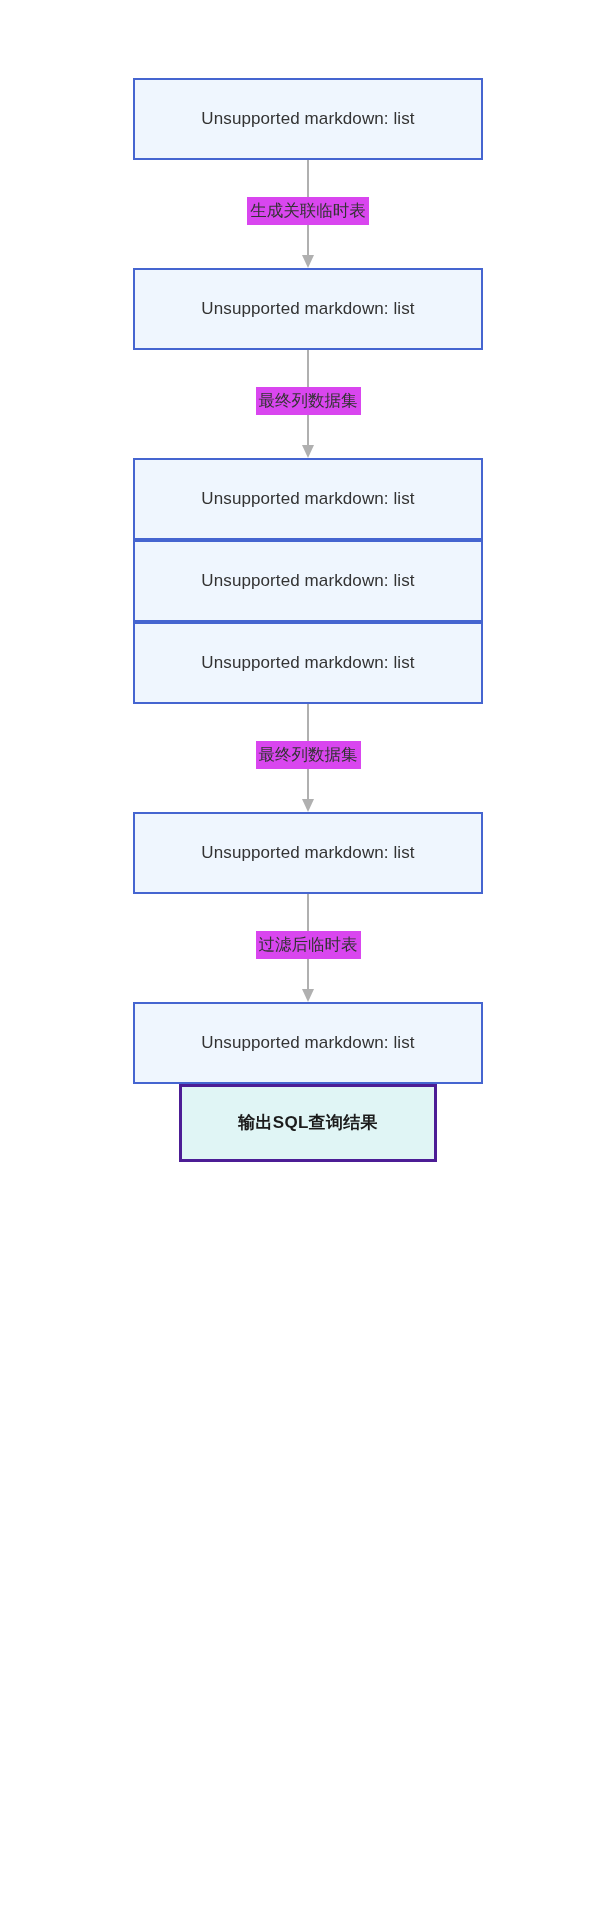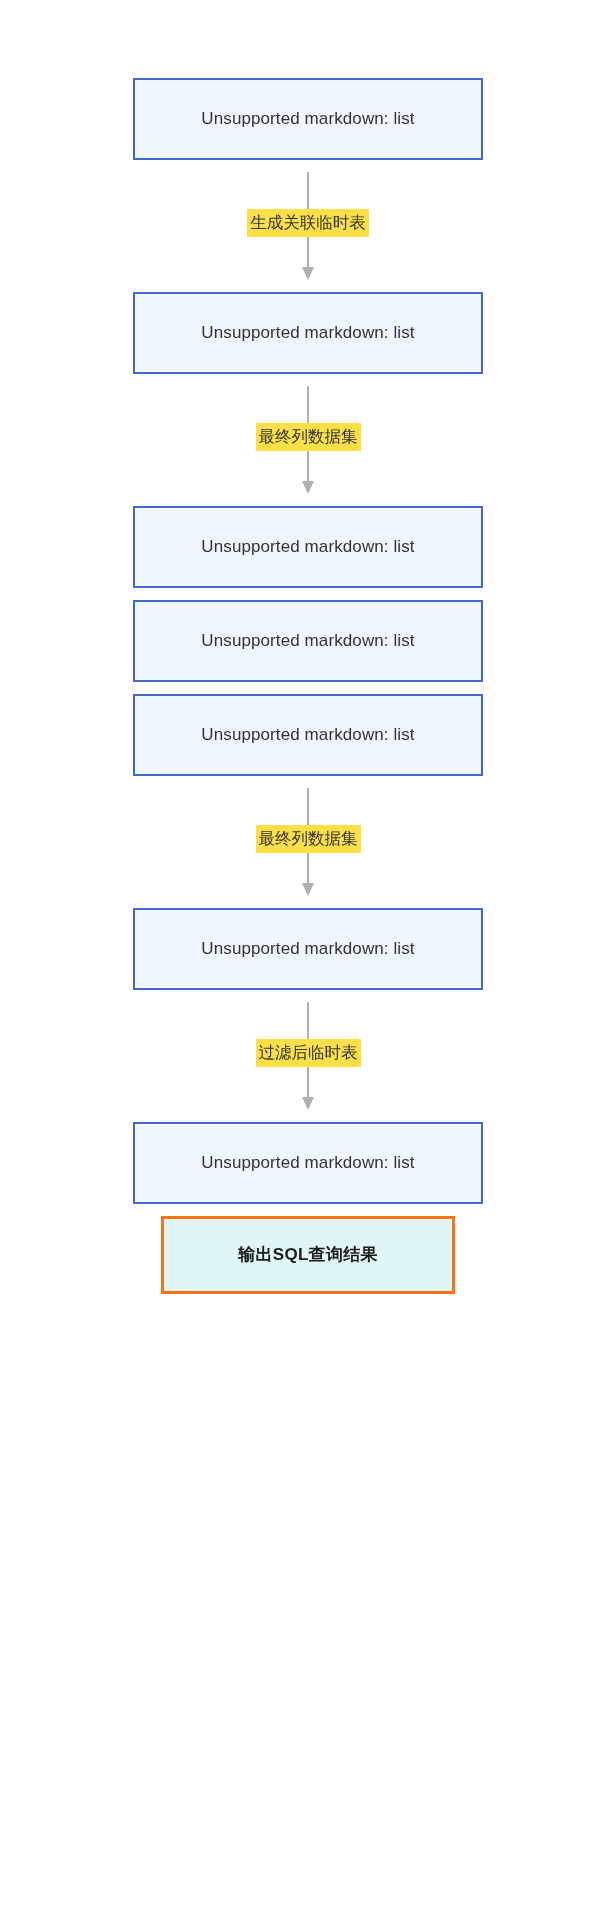--- a/index.html
+++ b/index.html
@@ -15,44 +15,43 @@
   }
   #flowchart {
     position: relative;
     width: 616px;
     height: 1912px;
     display: flex;
     flex-direction: column;
     align-items: center;
     box-sizing: border-box;
     padding-top: 78px;
-    gap: 12px;
   }
   .node {
     width: 350px;
     box-sizing: border-box;
     display: flex;
     align-items: center;
     justify-content: center;
     text-align: center;
   }
   .node.process {
     height: 82px;
     background: #eff6fe;
     border: 2px solid #4565d0;
     color: #333333;
     font-size: 17px;
     font-weight: 400;
     letter-spacing: 0.1px;
   }
   .node.terminal {
     height: 78px;
-    width: 294px;
+    width: 258px;
     background: #e0f5f5;
-    border: 3px solid #f97316;
+    border: 3px solid #4c1d95;
     color: #1b1b1b;
     font-size: 17px;
     font-weight: bold;
     letter-spacing: 0.3px;
   }
   .node-label {
     display: block;
     line-height: 1.3;
   }
   
@@ -80,21 +79,21 @@
     bottom: 0px;
     width: 0;
     height: 0;
     border-left: 6px solid transparent;
     border-right: 6px solid transparent;
     border-top: 13px solid #b0b0b0;
   }
   .edge .edge-label {
     position: relative;
     z-index: 2;
-    background: #fde047;
+    background: #d946ef;
     color: #333333;
     font-size: 16.5px;
     line-height: 1.55;
     padding: 1px 3px;
     white-space: nowrap;
     margin-bottom: 6px;
   }
 </style>
 </head>
 <body>

